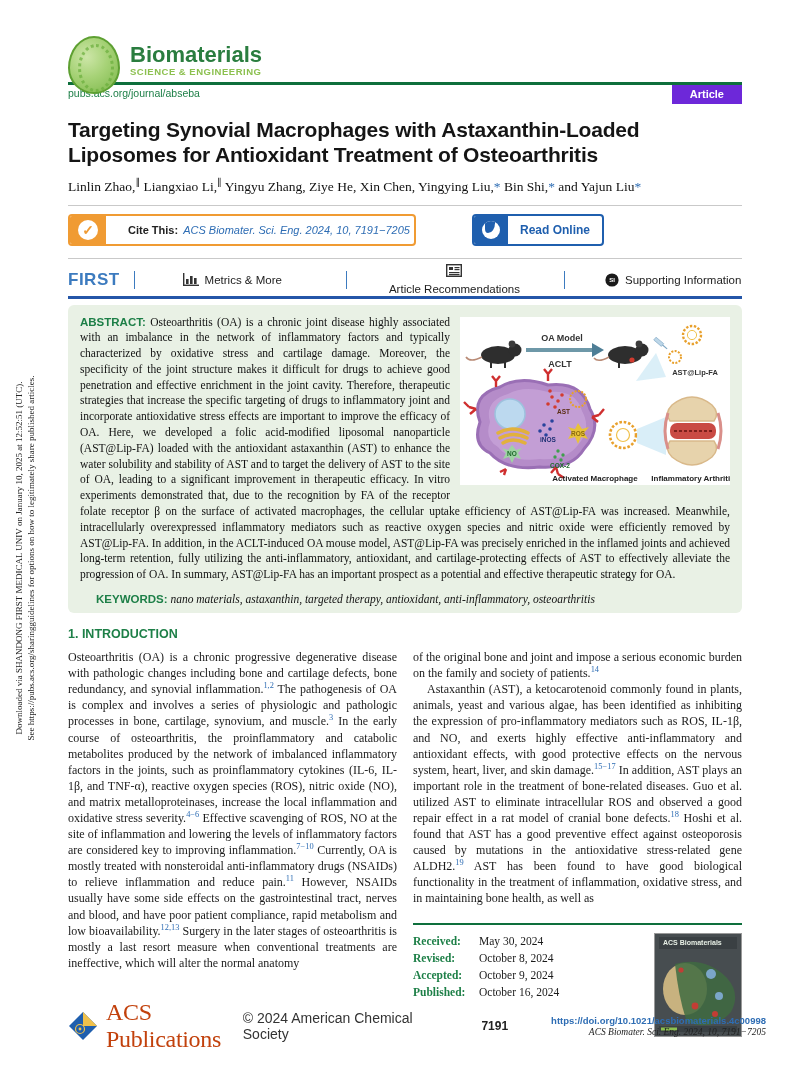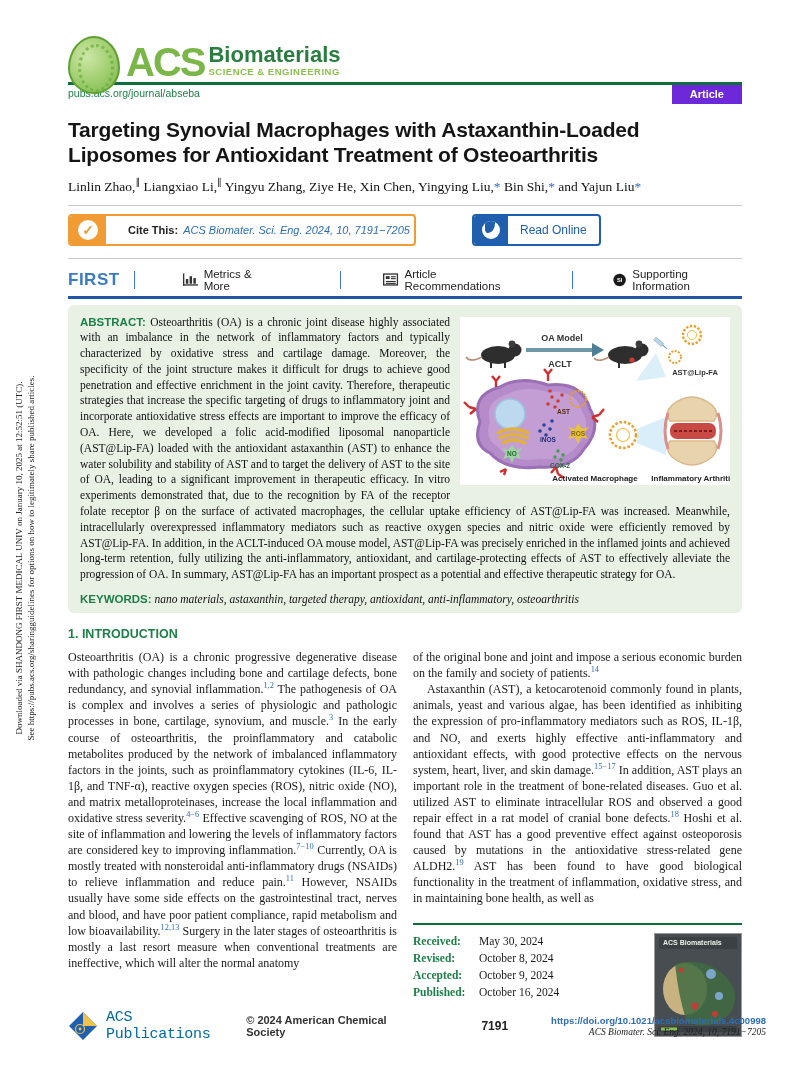--- a/index.html
+++ b/index.html
@@ -56,38 +56,38 @@
     color:#f09b33; font-family:"Liberation Sans", sans-serif; font-weight:bold; font-size:14px;
     display:flex; align-items:center; justify-content:center; }
   .cite-label { font-family:"Liberation Sans", sans-serif; font-weight:bold; font-size:11px; margin-left:22px; color:#222; }
   .cite-citation { font-family:"Liberation Sans", sans-serif; font-style:italic; font-size:11px; color:#2e6db4; margin-left:5px; }
   .read-online { display:flex; align-items:center; height:32px; margin-left:56px;
     border:2px solid #1f5fae; border-radius:4px; overflow:hidden; background:#fff; }
   .ro-icon { width:34px; height:32px; background:#1f5fae; display:flex; align-items:center; justify-content:center; }
   .ro-globe { width:18px; height:18px; border-radius:50%; background:#fff; position:relative; overflow:hidden; }
   .ro-globe::after { content:""; position:absolute; left:3px; top:-2px; width:10px; height:14px;
     background:#1f5fae; border-radius:0 0 70% 30%; }
-  .ro-label { font-family:"Liberation Sans", sans-serif; font-weight:normal; font-size:12px; color:#1f5fae; padding:0 12px; }
+  .ro-label { font-family:"Liberation Sans", sans-serif; font-weight:bold; font-size:12px; color:#1f5fae; padding:0 12px; }
 
   
   .access-row { display:flex; align-items:center; margin-top:8px; height:26px;
     font-family:"Liberation Sans", sans-serif; }
   .access-word { color:#3c7bbf; font-size:17px; font-weight:bold; letter-spacing:.5px; }
   .access-sep { width:1px; height:18px; background:#3c7bbf; margin:0 0 0 14px; }
   .access-item { display:flex; align-items:center; gap:6px; font-size:11.5px; color:#222; }
   .mi { display:inline-block; }
   .access-underline { height:3px; background:#2456a8; margin-top:3px; }
 
   
   .abstract-box { background:#e9f1e5; border-radius:6px; margin-top:6px; padding:10px 12px 8px; }
   .abstract-graphic { float:right; width:270px; height:168px; margin:2px 0 6px 10px; background:#ef4444; }
   .abstract-text { font-size:11.5px; line-height:15.8px; text-align:justify; color:#111; }
   .abstract-label { font-family:"Liberation Sans", sans-serif; font-weight:bold; color:#1d7f47; font-size:11.5px; }
   .keywords-line { clear:both; padding-top:10px; font-size:11.5px; }
-  .keywords-label { font-family:"Liberation Sans", sans-serif; font-weight:bold; color:#1d7f47; }
+  .keywords-label { font-family:"Liberation Sans", sans-serif; font-weight:bold; color:#1d7f47;margin-left:16px; }
   .keywords-text { font-style:italic; color:#111; }
 
   
   .intro { margin-top:14px; }
   .intro-heading { font-family:"Liberation Sans", sans-serif; font-weight:bold; font-size:12.5px; color:#1d7f47; }
   .columns { display:flex; gap:16px; margin-top:8px; }
   .col { width:329px; font-size:12px; line-height:16.1px; text-align:justify; }
   .col p + p { text-indent:14px; }
 
   
@@ -95,22 +95,22 @@
     display:flex; justify-content:space-between; }
   .dates-table { font-size:11.5px; line-height:17px; }
   .date-label { display:inline-block; width:66px; font-weight:bold; color:#1d7f47; }
   .cover-thumb { width:88px; height:104px; border:1px solid #999; background:#4a5054; margin-right:0px; }
 
   
   .footer { position:absolute; left:68px; right:42px; bottom:18px; height:46px; display:flex; align-items:center; }
   .pub-logo { display:flex; align-items:center; gap:8px; }
   .pub-diamond { width:30px; height:30px; position:relative; }
   .pub-diamond svg { display:block; }
-  .pub-name { font-family:Liberation Mono, monospace; font-size:15px; color:#0369a1; letter-spacing:-.3px; }
-  .copyright { font-family:"Liberation Sans", sans-serif; font-size:11px; font-weight:bold; color:#333; margin-left:14px; }
+  .pub-name { font-family:Liberation Serif, serif; font-size:24px; color:#c2410c; letter-spacing:-.3px; }
+  .copyright { font-family:"Liberation Sans", sans-serif; font-size:14px; font-weight:normal; color:#333; margin-left:14px; }
   .page-num { font-family:"Liberation Sans", sans-serif; font-size:12px; font-weight:bold; color:#222; margin-left:66px; }
   .footer-right { margin-left:auto; text-align:right; }
   .doi-link { font-family:"Liberation Sans", sans-serif; font-size:9.5px; color:#2e6db4; font-weight:bold;padding-left:43px; }
   .footer-cite { font-size:9.5px; font-style:italic; color:#222; margin-top:1px; }
   svg text { font-family:"Liberation Sans", sans-serif; }
 </style>
 </head>
 <body>
 
 <div class="page">
@@ -118,21 +118,20 @@
   <div class="side-note">
     <div>Downloaded via SHANDONG FIRST MEDICAL UNIV on January 10, 2025 at 12:52:51 (UTC).</div>
     <div>See https://pubs.acs.org/sharingguidelines for options on how to legitimately share published articles.</div>
   </div>
 
   <div class="content">
 
     <div class="logo-row">
       <div class="logo-oval"></div>
       <div class="logo-text">
-        <span class="logo-acs">ACS</span>
         <span class="logo-right">
           <div class="logo-name">Biomaterials</div>
           <div class="logo-sub">SCIENCE &amp; ENGINEERING</div>
         </span>
       </div>
     </div>
 
     <div class="header-rule"></div>
     <div class="header-bar">
       <span class="journal-url">pubs.acs.org/journal/abseba</span>
@@ -169,21 +168,21 @@
         <svg class="mi" width="16" height="13" viewBox="0 0 16 13">
           <rect x="0" y="0" width="1.4" height="13" fill="#333"></rect>
           <rect x="0" y="11.6" width="16" height="1.4" fill="#333"></rect>
           <rect x="3" y="6" width="2.6" height="5" fill="#333"></rect>
           <rect x="7" y="3" width="2.6" height="8" fill="#333"></rect>
           <rect x="11" y="5" width="2.6" height="6" fill="#333"></rect>
         </svg>
         <span>Metrics &amp; More</span>
       </span>
       <span class="access-sep" style="margin-left:64px;"></span>
-      <span class="access-item" style="margin-left:42px;">
+      <span class="access-item" style="margin-left:42px;flex-direction:column;">
         <svg class="mi" width="16" height="13" viewBox="0 0 16 13">
           <rect x="0.7" y="0.7" width="14.6" height="11.6" fill="none" stroke="#333" stroke-width="1.4"></rect>
           <rect x="3" y="3" width="4" height="3" fill="#333"></rect>
           <rect x="8.5" y="3" width="5" height="1.2" fill="#333"></rect>
           <rect x="8.5" y="5" width="5" height="1.2" fill="#333"></rect>
           <rect x="3" y="8" width="10.5" height="1.2" fill="#333"></rect>
           <rect x="3" y="10" width="10.5" height="1.2" fill="#333"></rect>
         </svg>
         <span>Article Recommendations</span>
       </span>

